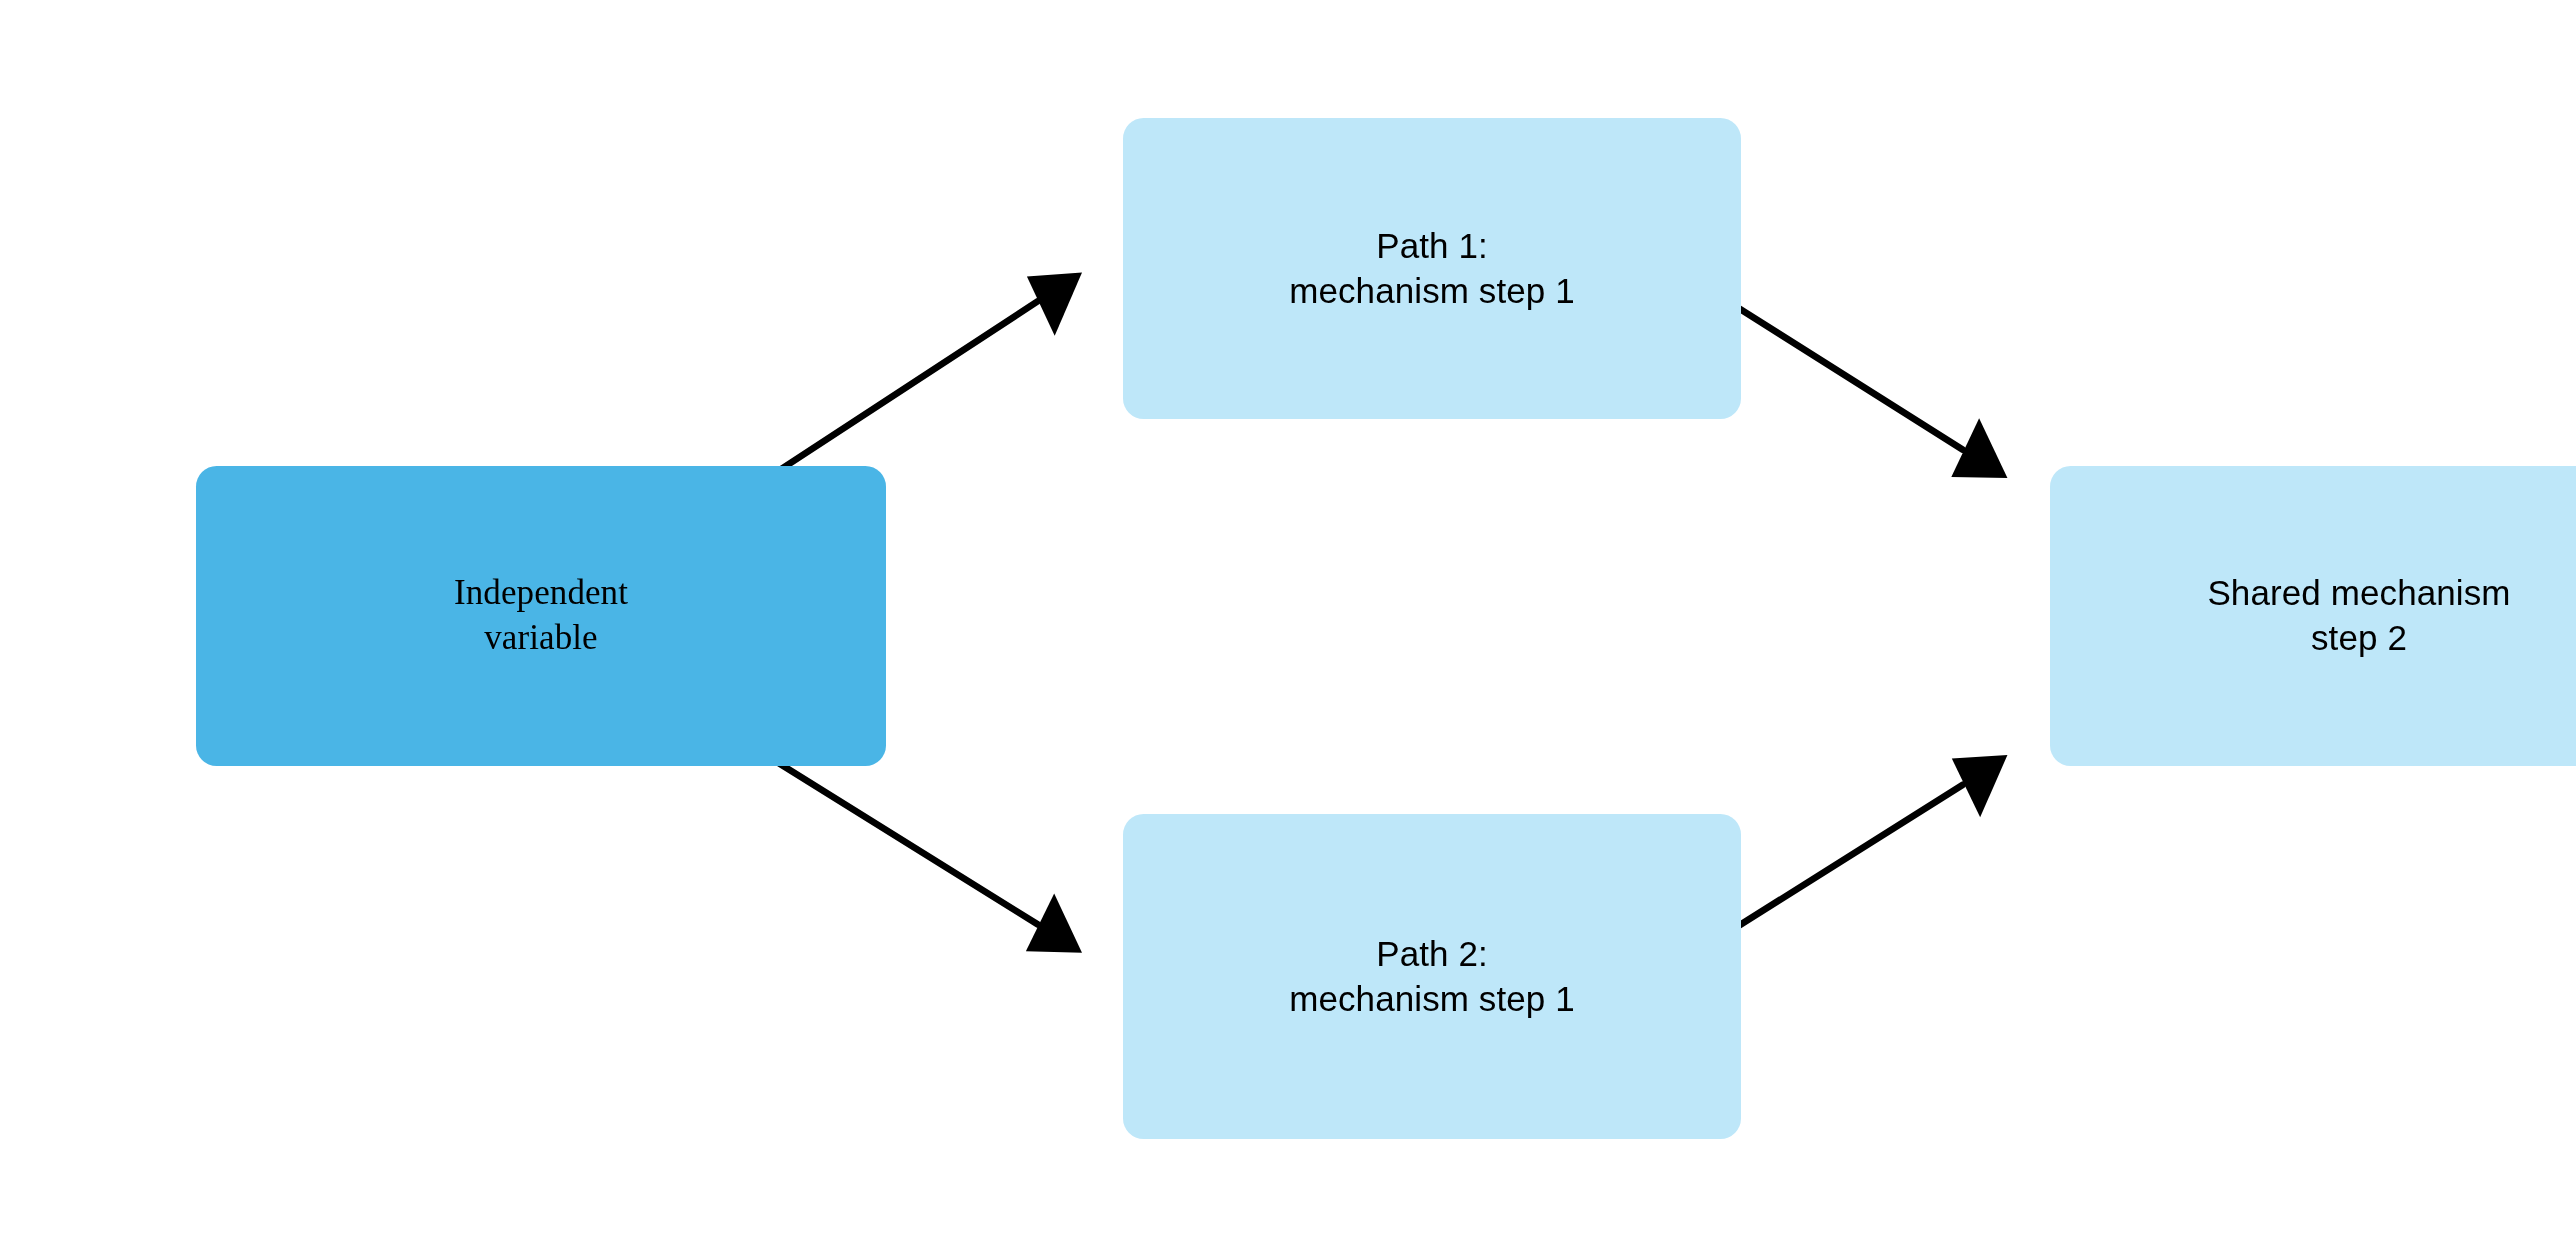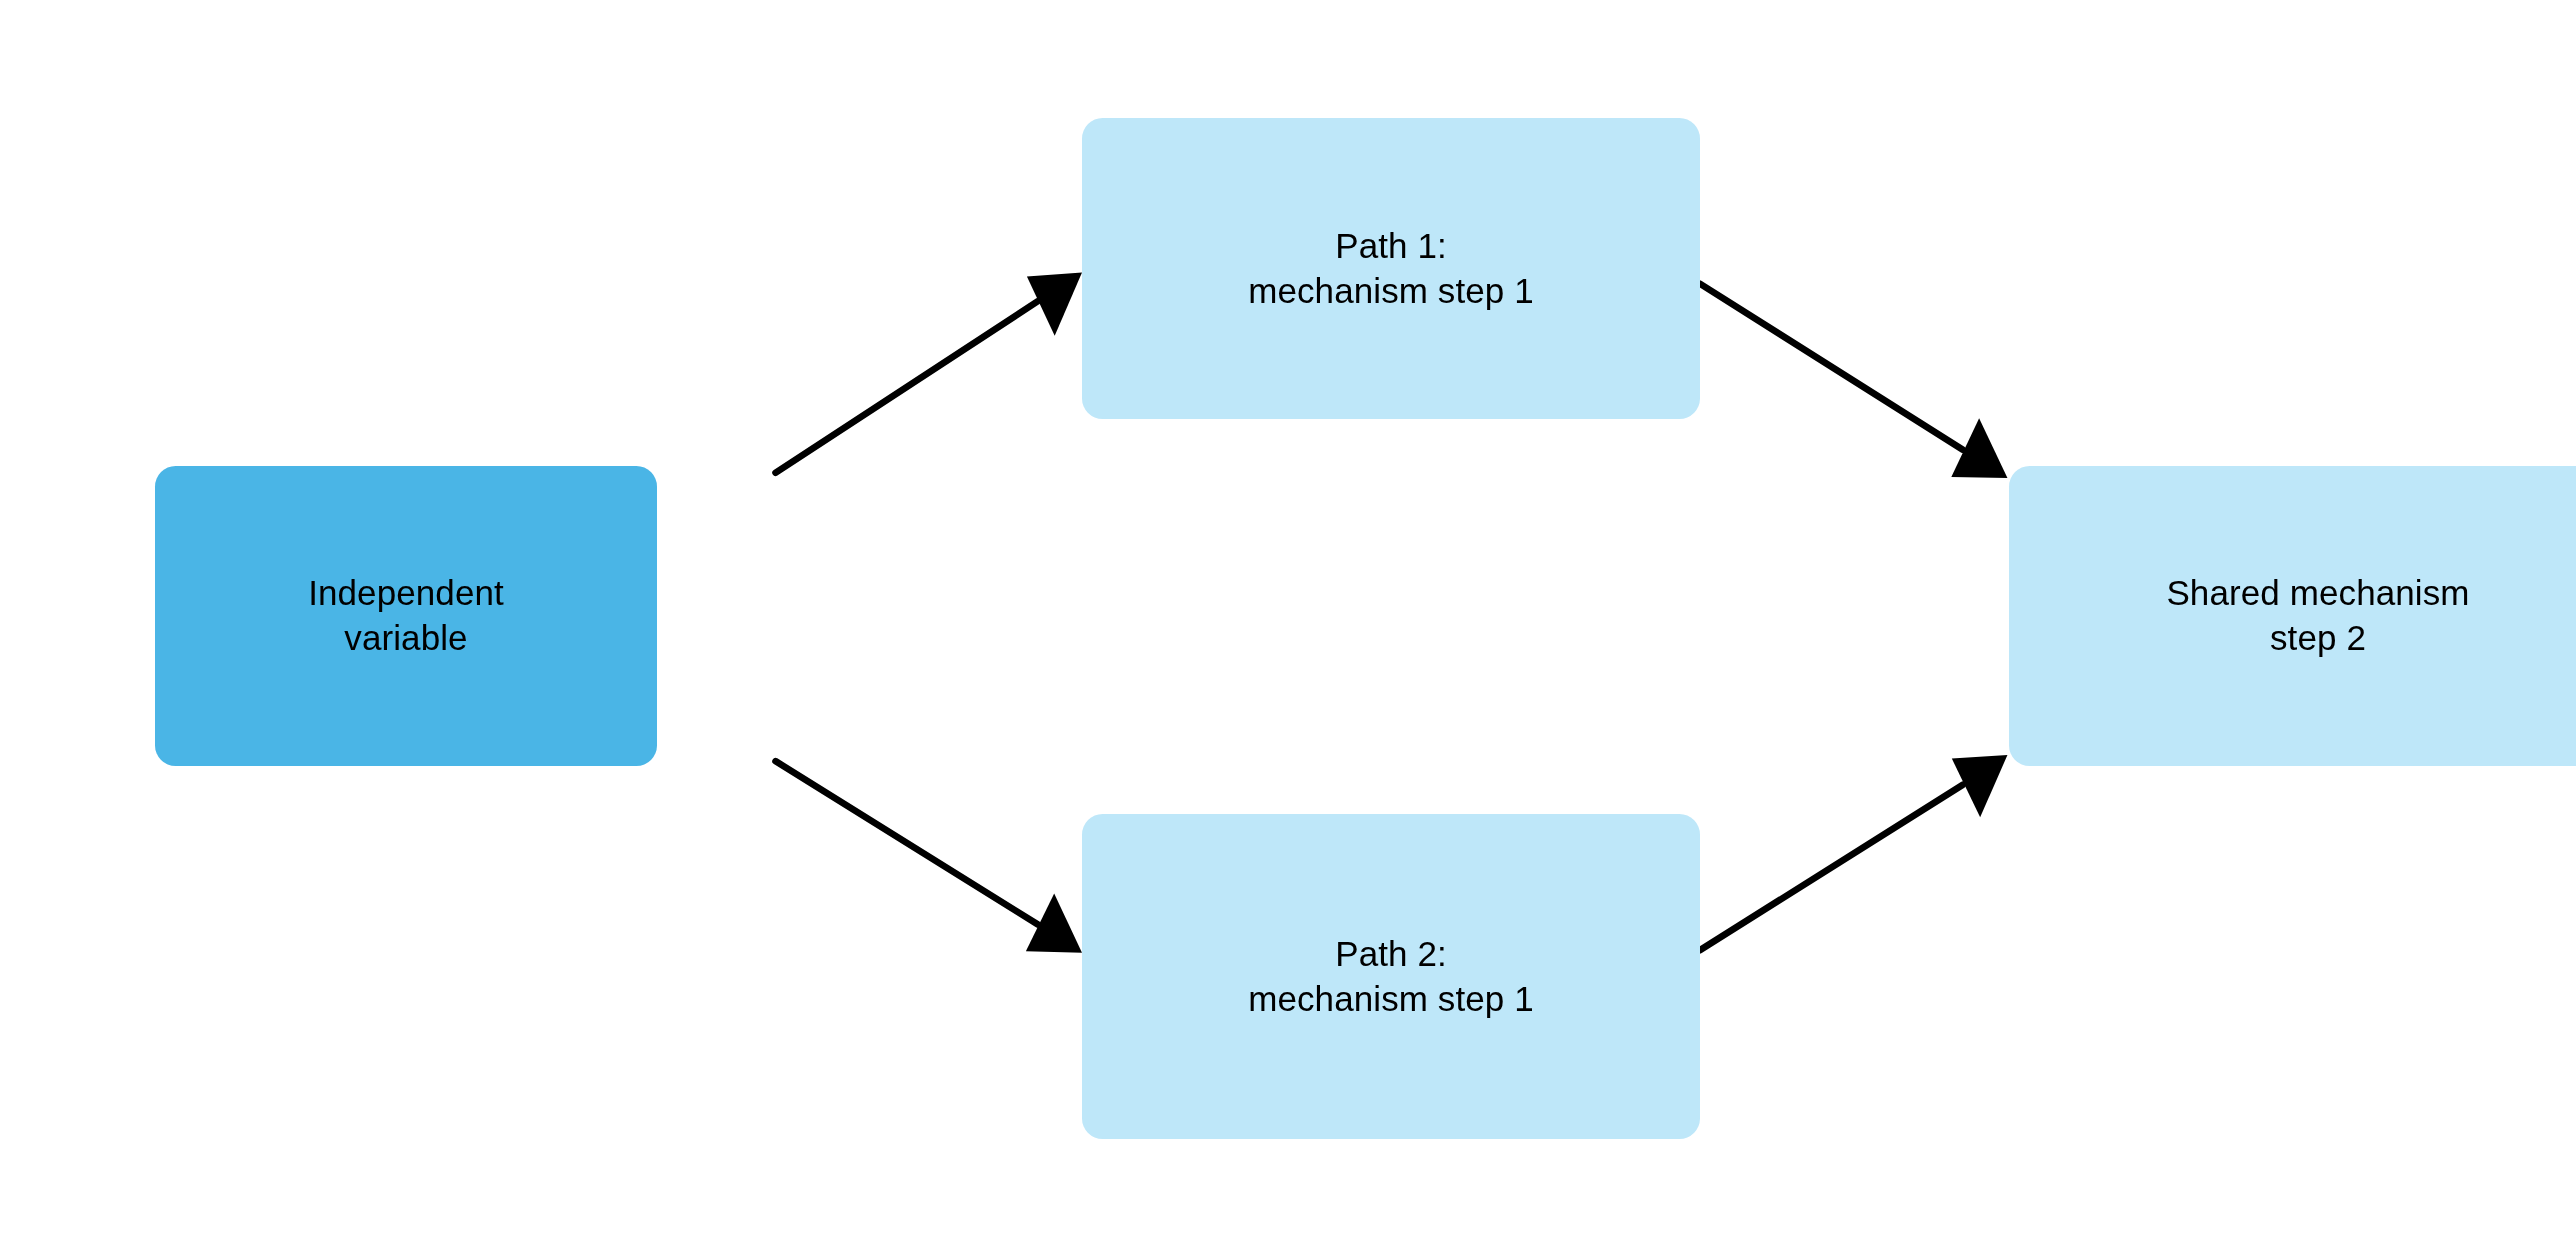--- a/index.html
+++ b/index.html
@@ -23,22 +23,23 @@
     text-align: center;
     border-radius: 20.6px;
     box-sizing: border-box;
     color: #000000;
     font-size: 35px;
     line-height: 1.28;
     font-weight: 400;
     letter-spacing: 0.1px;
     white-space: pre-line;
     padding: 5.2px 20.6px;
+    margin-left: 41px;
   }
-  .node-indep   { left: 155px;  top: 466px;  width: 502px; height: 300px; background: #4AB5E6; }
+  .node-indep   { left: 155px;  top: 466px;  width: 690px; height: 300px; background: #4AB5E6; font-family: Liberation Serif, serif; }
   .node-path1   { left: 1082px; top: 118px;  width: 618px; height: 301px; background: #BEE7F9; }
   .node-path2   { left: 1082px; top: 814px; width: 618px; height: 325px; background: #BEE7F9; }
   .node-shared  { left: 2009px; top: 466px;  width: 618px; height: 300px; background: #BEE7F9; }
 
   #edges {
     position: absolute;
     left: 0;
     top: 0;
     width: 3709px;
     height: 1236px;

